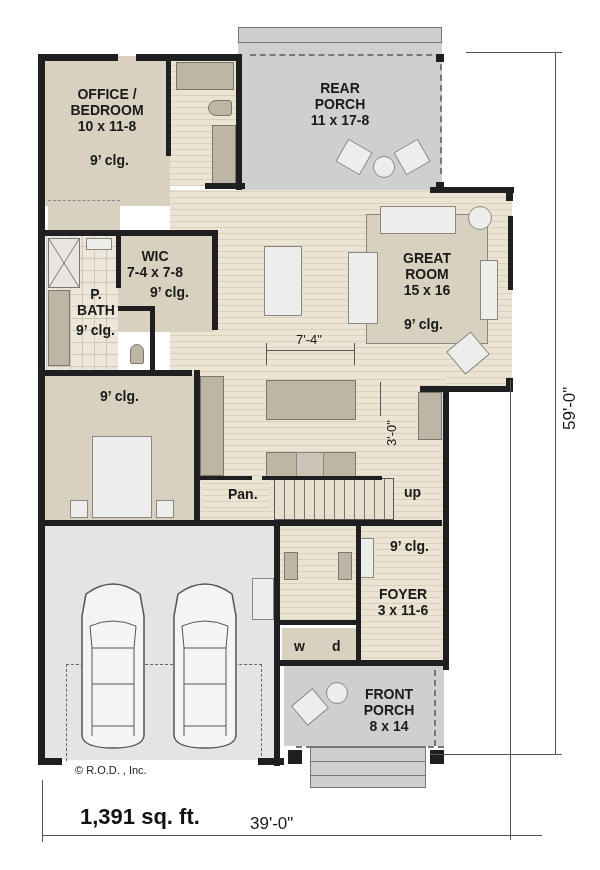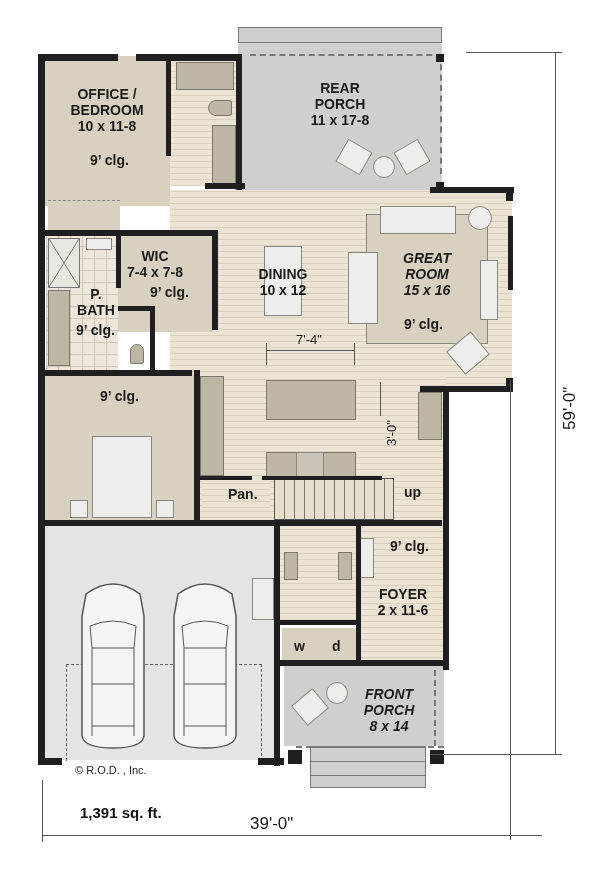--- a/index.html
+++ b/index.html
@@ -172,48 +172,44 @@
     <span>7-4 x 7-8</span>
   </div>
   <div class="clg" style="left:150px;top:284px;">9’ clg.</div>
 
   <div class="label" style="left:76px;top:286px;width:40px;">
     <span>P.</span>
     <span>BATH</span>
   </div>
   <div class="clg" style="left:76px;top:322px;">9’ clg.</div>
 
-  <div class="label" style="left:248px;top:266px;width:70px;">
-    <span>DINING</span>
-    <span>10 x 12</span>
-  </div>
-
-  <div class="label" style="left:392px;top:250px;width:70px;font-style:italic;">
+
+  <div class="label" style="left:392px;top:250px;width:70px;">
     <span>GREAT</span>
     <span>ROOM</span>
     <span>15 x 16</span>
   </div>
   <div class="clg" style="left:404px;top:316px;">9’ clg.</div>
 
   <div class="clg" style="left:100px;top:388px;">9’ clg.</div>
 
   <div class="clg" style="left:228px;top:486px;">Pan.</div>
   <div class="clg" style="left:404px;top:484px;">up</div>
 
 
   <div class="clg" style="left:390px;top:538px;">9’ clg.</div>
   <div class="label" style="left:368px;top:586px;width:70px;">
     <span>FOYER</span>
-    <span>2 x 11-6</span>
+    <span>3 x 11-6</span>
   </div>
 
   <div class="clg" style="left:294px;top:638px;">w</div>
   <div class="clg" style="left:332px;top:638px;">d</div>
 
-  <div class="label" style="left:354px;top:686px;width:70px;font-style:italic;">
+  <div class="label" style="left:354px;top:686px;width:70px;">
     <span>FRONT</span>
     <span>PORCH</span>
     <span>8 x 14</span>
   </div>
 
   <div class="line" style="left:266px;top:350px;width:88px;height:1px;"></div>
   <div class="line" style="left:266px;top:343px;width:1px;height:22px;"></div>
   <div class="line" style="left:354px;top:343px;width:1px;height:22px;"></div>
   <div class="dim" style="left:296px;top:332px;font-size:13px;">7'-4"</div>
 
@@ -224,14 +220,14 @@
   <div class="line" style="left:466px;top:52px;width:96px;height:1px;"></div>
   <div class="line" style="left:430px;top:754px;width:132px;height:1px;"></div>
   <div class="dim" style="left:560px;top:430px;font-size:17px;transform:rotate(-90deg);transform-origin:left top;">59'-0"</div>
 
   <div class="line" style="left:42px;top:835px;width:500px;height:1px;"></div>
   <div class="line" style="left:42px;top:780px;width:1px;height:62px;"></div>
   <div class="line" style="left:510px;top:380px;width:1px;height:460px;"></div>
   <div class="dim" style="left:250px;top:814px;font-size:17px;">39'-0"</div>
 
   <div class="abs" style="left:75px;top:764px;font-size:11px;color:#222;">© R.O.D. , Inc.</div>
-  <div class="abs" style="left:80px;top:804px;font-size:15px;font-weight:bold;color:#111;">1,391 sq. ft.</div>
+  <div class="abs" style="left:80px;top:804px;font-size:22px;font-weight:bold;color:#111;">1,391 sq. ft.</div>
 </div>
 
 </body></html>

